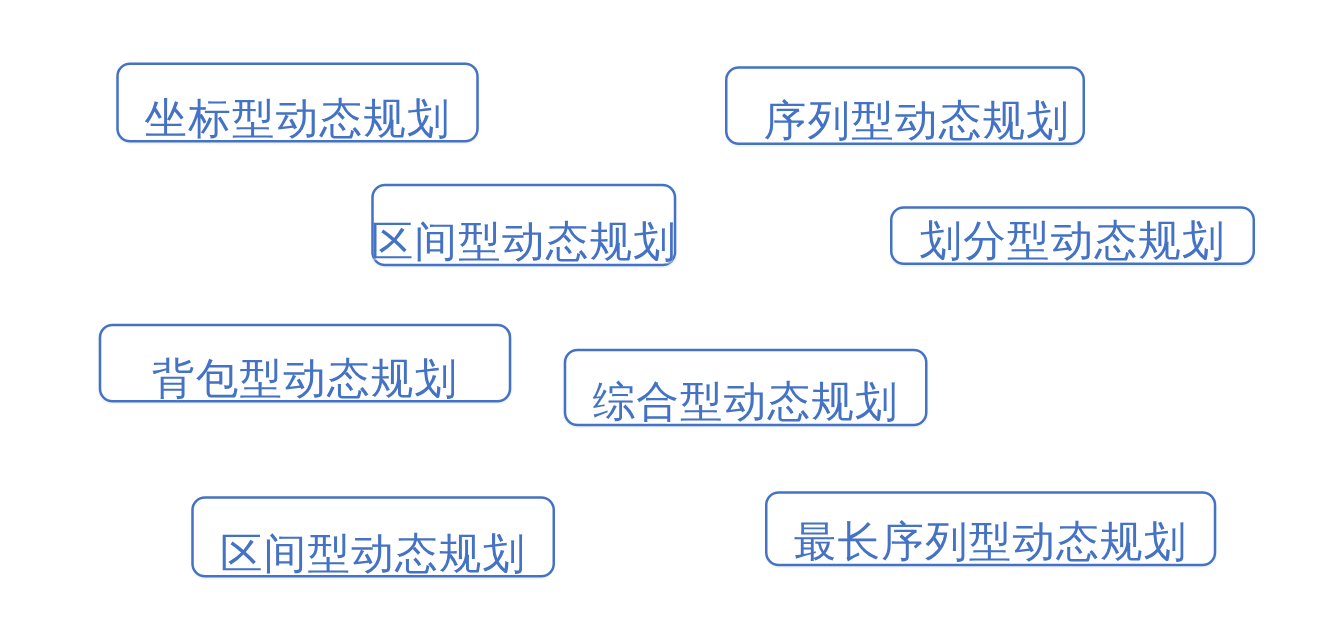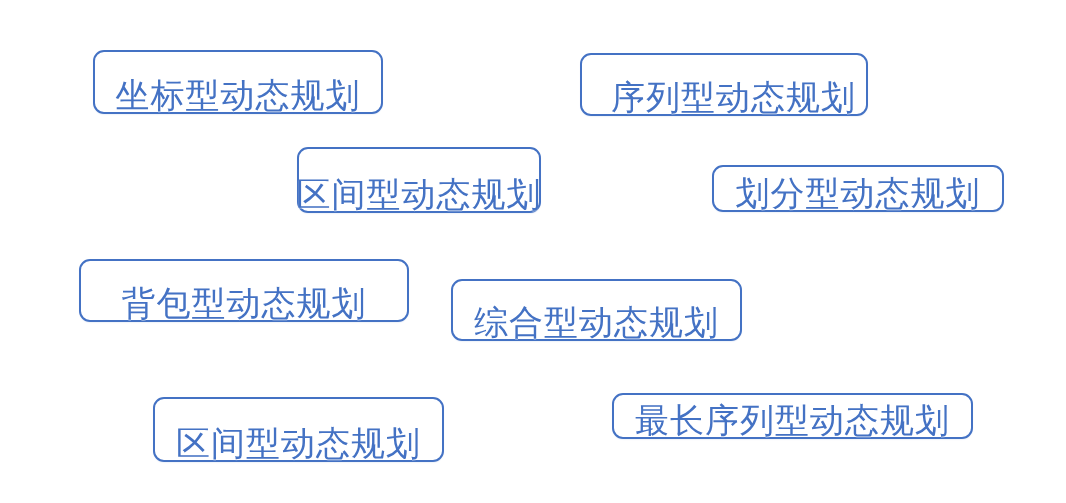--- a/index.html
+++ b/index.html
@@ -35,21 +35,21 @@
     text-shadow: 0 1px 0 rgba(255,255,255,0.4);
   }
   
   .b1 { left:  93px; top:  50px; width: 290px; height: 64px; }
   .b2 { left: 580px; top:  53px; width: 288px; height: 63px; padding-left: 19px; }
   .b3 { left: 297px; top: 147px; width: 244px; height: 66px; }
   .b4 { left: 712px; top: 165px; width: 292px; height: 47px; }
   .b5 { left:  79px; top: 259px; width: 330px; height: 63px; }
   .b6 { left: 451px; top: 279px; width: 291px; height: 62px; }
   .b7 { left: 153px; top: 397px; width: 291px; height: 65px; }
-  .b8 { left: 612px; top: 393px; width: 361px; height: 46px; }
+  .b8 { left: 612px; top: 393px; width: 361px; height: 60px; }
 </style>
 </head>
 <body>
 
 <div class="canvas">
 
   <div class="dp-box b1">
     <span class="label">坐标型动态规划</span>
   </div>
 

